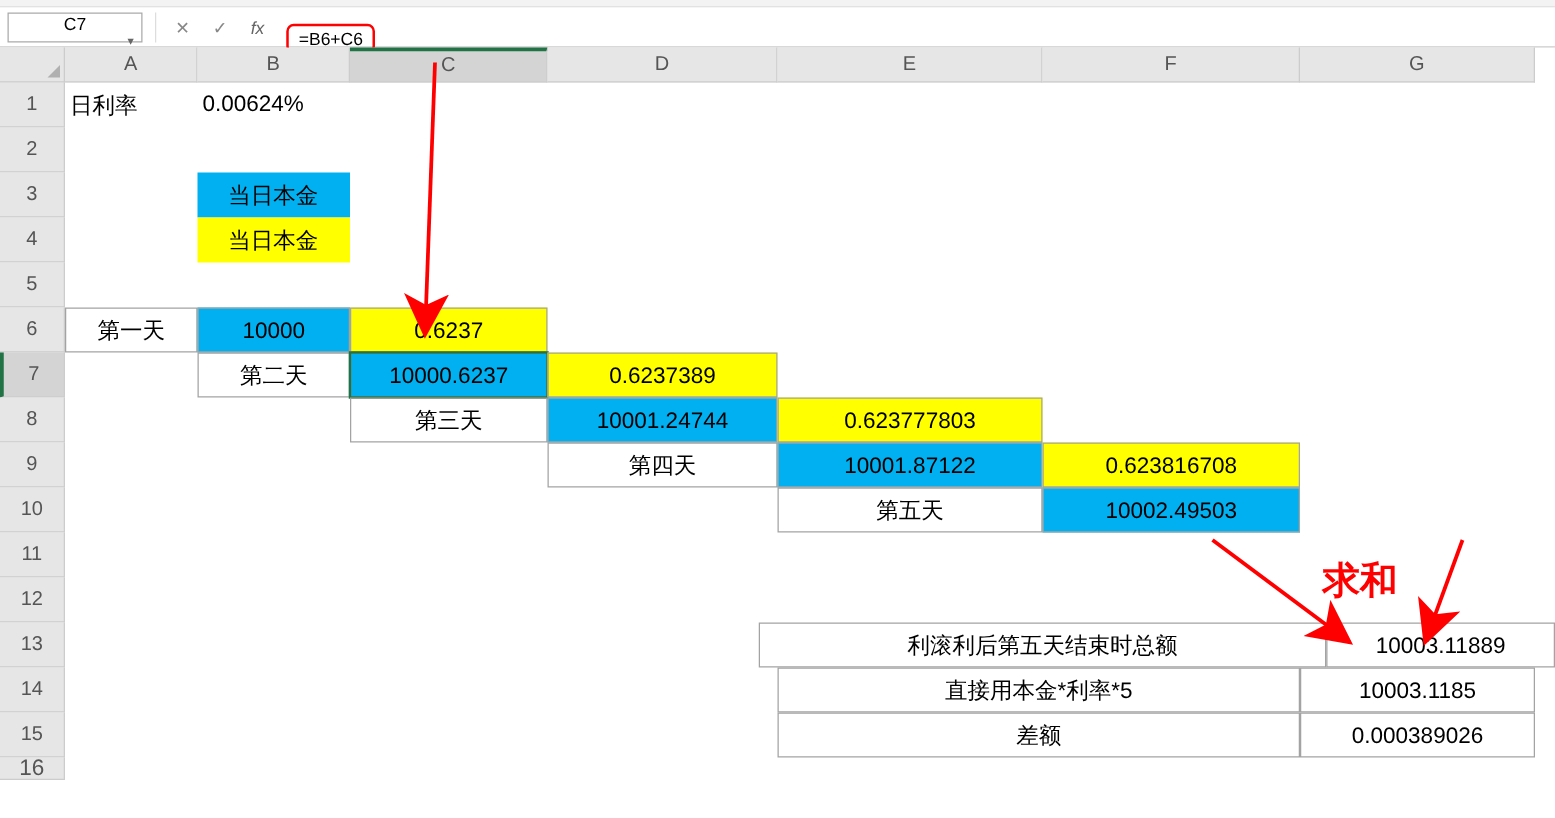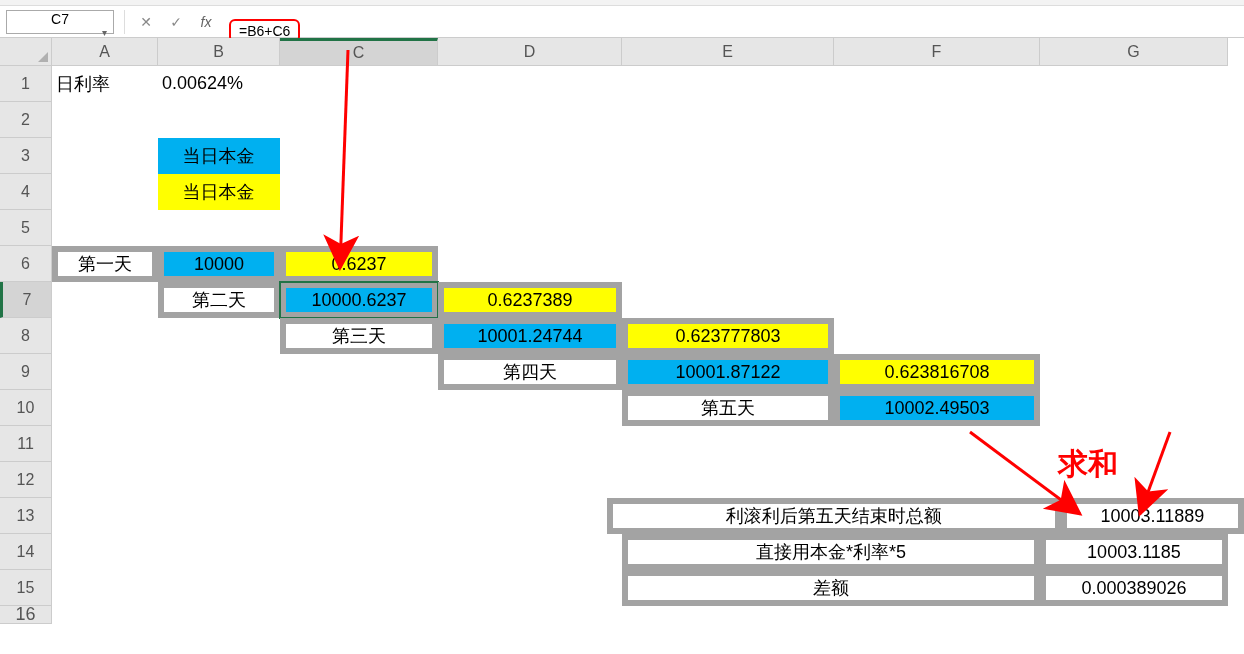--- a/index.html
+++ b/index.html
@@ -103,21 +103,21 @@
 }
 
 .cA { width:106px; }
 .cB { width:122px; }
 .cC { width:158px; }
 .cD { width:184px; }
 .cE { width:212px; }
 .cF { width:206px; }
 .cG { width:188px; }
 
-.bord { border:6px solid #a3a3a3; }
+.bord { border:1px solid #a3a3a3; }
 .blue { background:#00b0f0; }
 .yellow { background:#ffff00; }
 .left { justify-content:flex-start; padding-left:4px; }
 .selcell { outline:2px solid #217346; outline-offset:-1px; }
 
 
 .overlay { position:absolute; left:0; top:0; width:1244px; height:654px; pointer-events:none; }
 .annot { font-size:30px; font-weight:bold; fill:#ff0000; }
 </style>
 </head>

